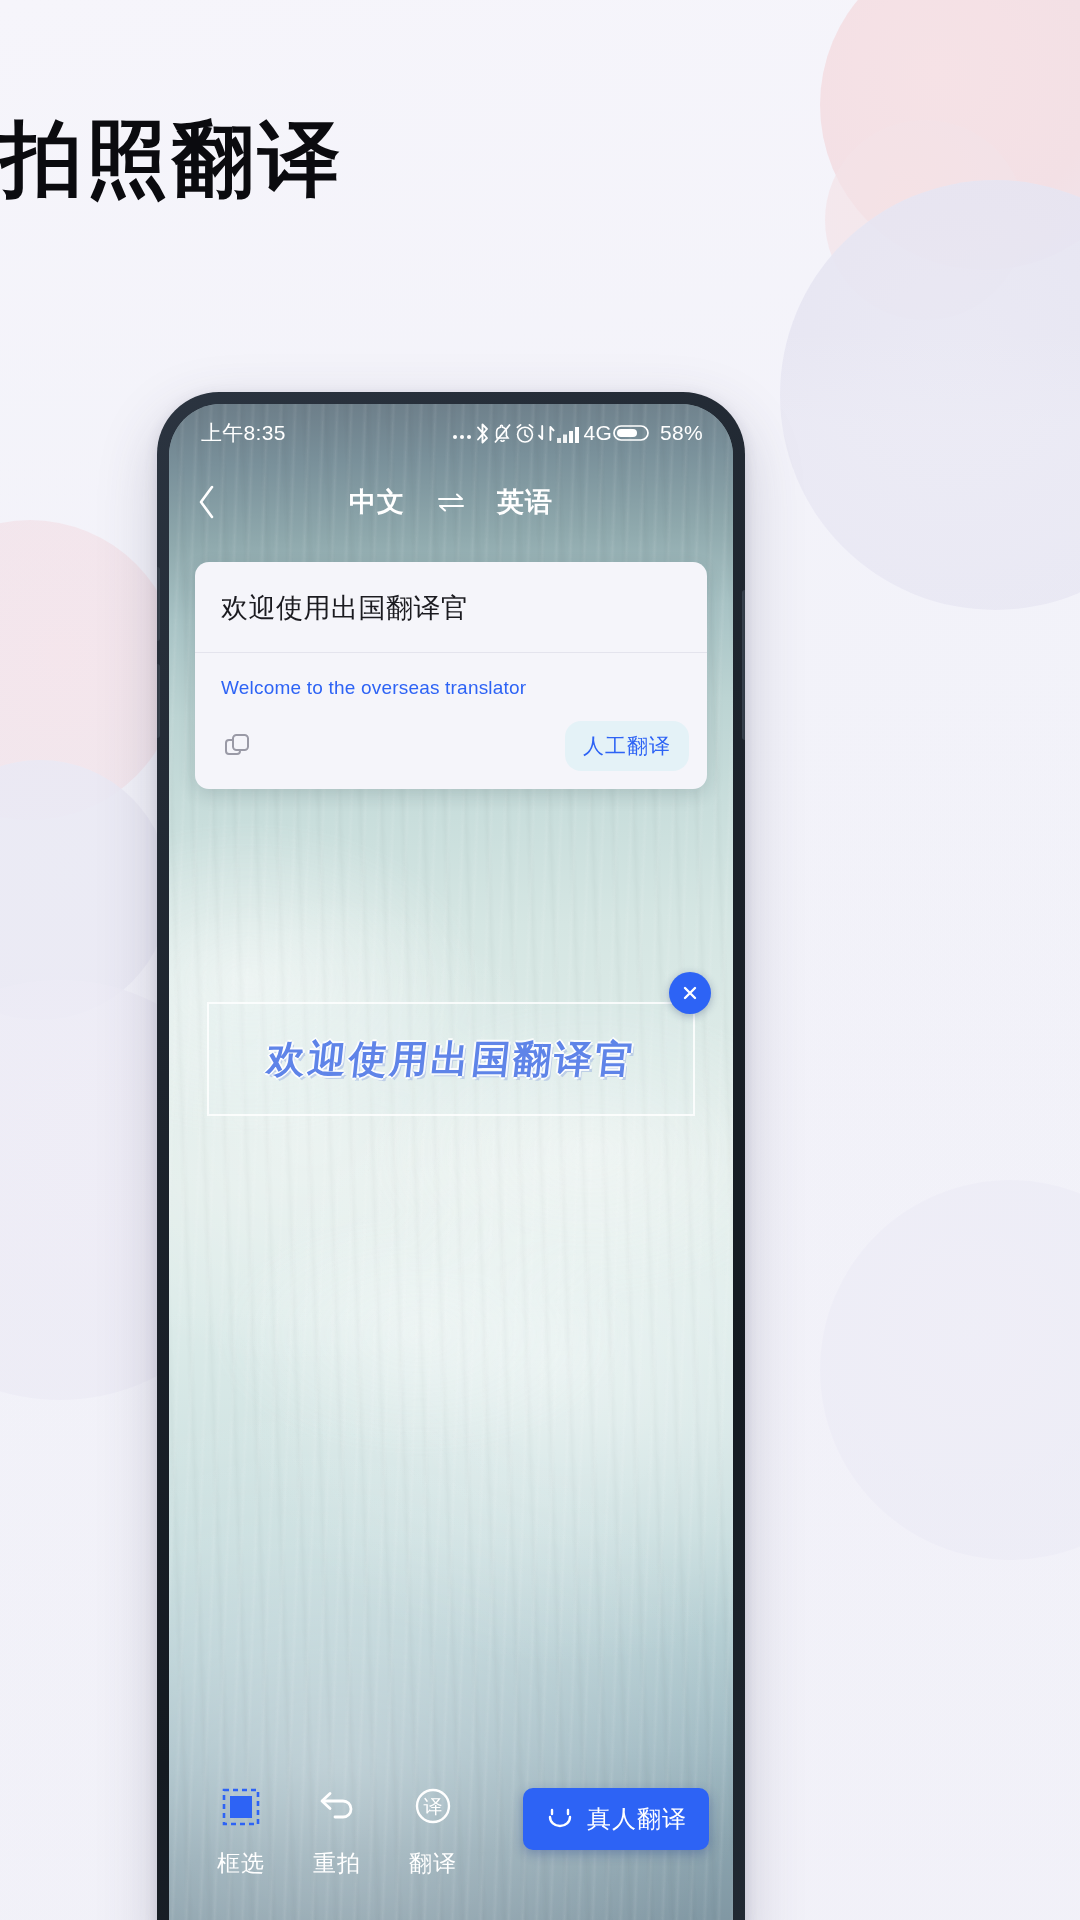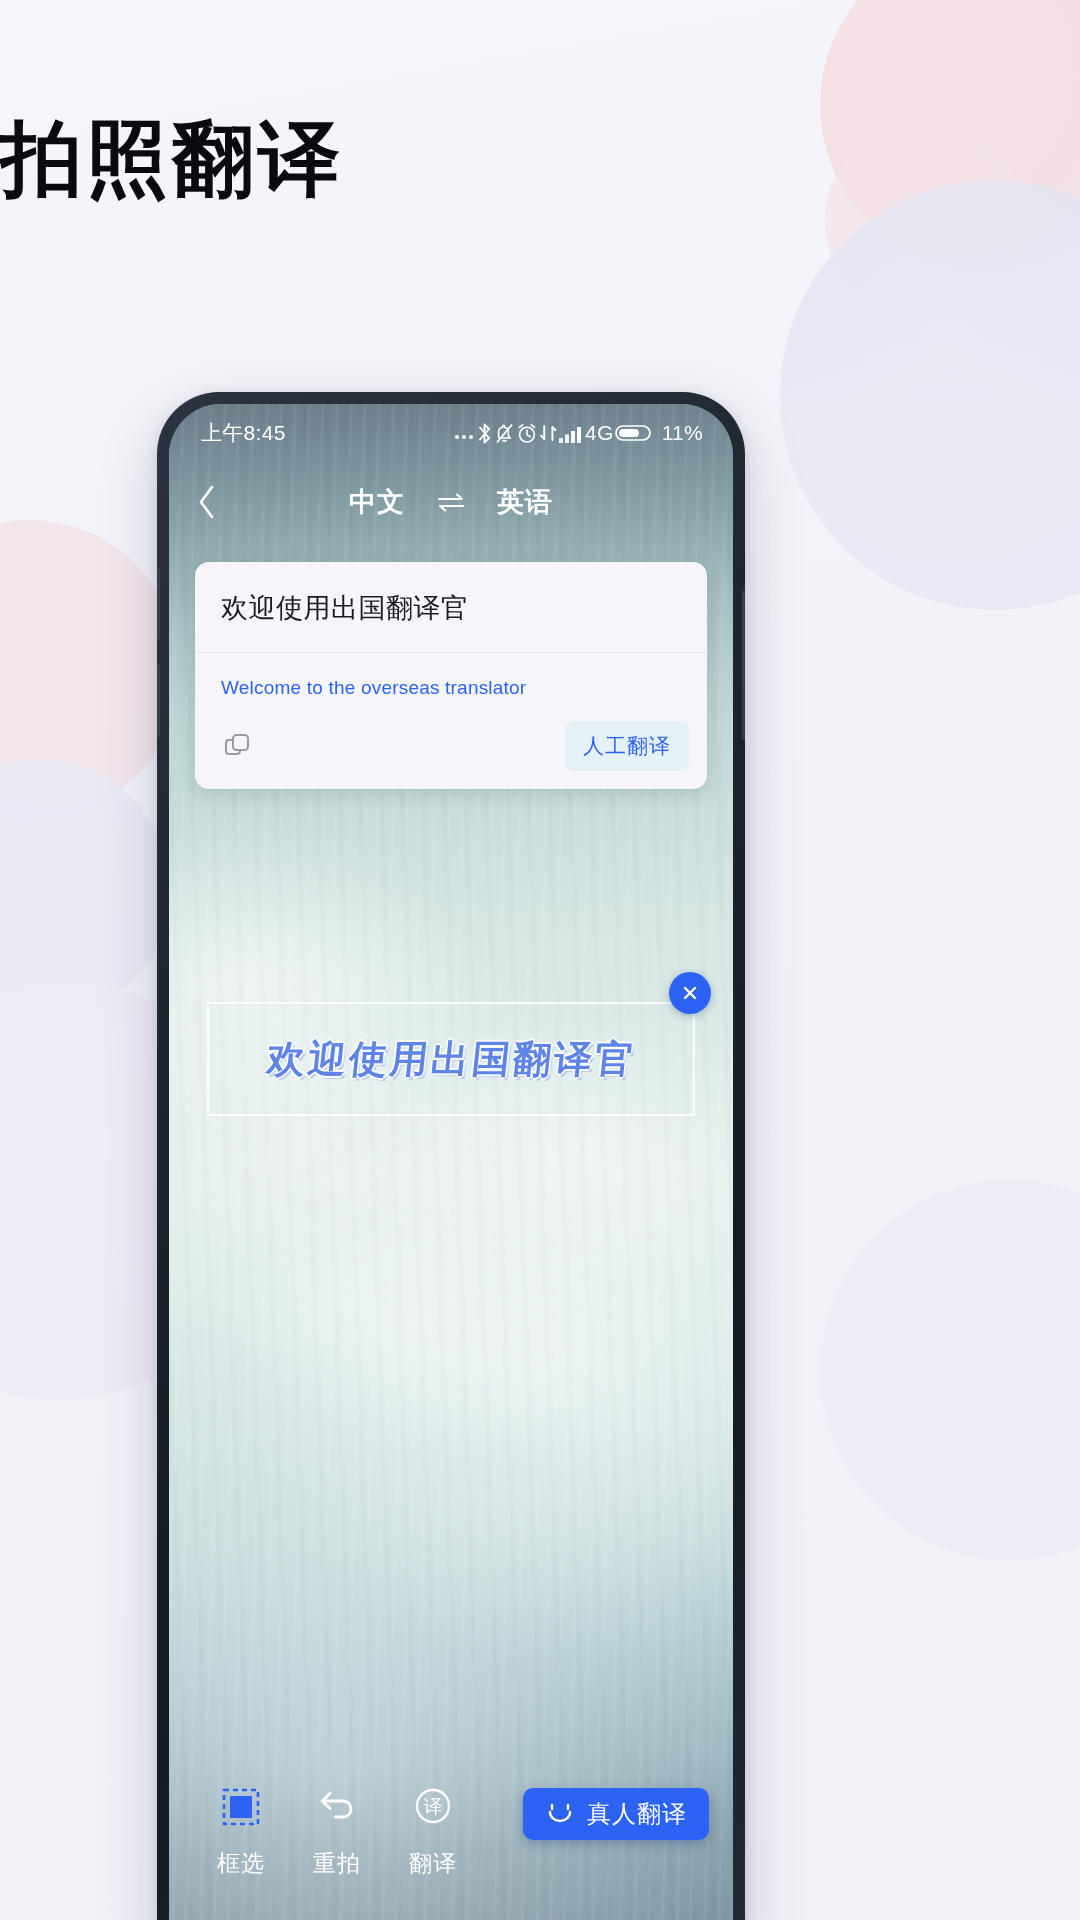--- a/index.html
+++ b/index.html
@@ -272,21 +272,21 @@
     width: 34px; height: 34px;
     display: flex; align-items: center; justify-content: center;
     cursor: pointer;
   }
   #human-translate-btn {
     margin-left: auto;
     background: #e4f2f7;
     color: #2d63f5;
     font-size: 21px;
     padding: 11px 18px;
-    border-radius: 8px;
+    border-radius: 16px;
     border: none;
     letter-spacing: 1px;
     cursor: pointer;
     font-family: inherit;
   }
 
   
   #ocr-box {
     position: absolute;
     left: 38px;
@@ -349,21 +349,21 @@
     flex-direction: column;
     align-items: center;
     gap: 18px;
     cursor: pointer;
   }
   .tool-glyph { height: 46px; display: flex; align-items: center; justify-content: center; }
   .tool-label { font-size: 23px; color: #ffffff; letter-spacing: 1px; }
   #real-person-btn {
     margin-left: auto;
     margin-top: 4px;
-    height: 52px;
+    height: 62px;
     background: #2d63f5;
     border: none;
     border-radius: 10px;
     color: #fff;
     font-size: 24px;
     letter-spacing: 1px;
     padding: 0 22px;
     display: flex;
     align-items: center;
     gap: 12px;
@@ -396,21 +396,21 @@
   <div class="phone-btn" id="phone-btn-power"></div>
 
   <div id="phone-screen">
 
     <div id="capture-photo">
       <div id="capture-brush"></div>
       <div id="capture-streaks"></div>
     </div>
 
     <div id="status-bar">
-      <span id="status-time">上午8:45</span>
+      <span id="status-time">上午8:35</span>
       <span id="status-icons">
         <svg class="sicon" width="22" height="20" viewBox="0 0 22 20">
           <circle cx="4" cy="14" r="2" fill="#fff"></circle>
             <circle cx="11" cy="14" r="2" fill="#fff"></circle>
             <circle cx="18" cy="14" r="2" fill="#fff"></circle>
         </svg>
         <svg class="sicon" width="17" height="23" viewBox="0 0 17 23">
           <path d="M4 5.5 L13 16 L8.5 20.5 V2.5 L13 7 L4 17.5" fill="none" stroke="#fff" stroke-width="1.9" stroke-linejoin="round" stroke-linecap="round"></path>
         </svg>
         <svg class="sicon" width="21" height="23" viewBox="0 0 21 23">
@@ -431,21 +431,21 @@
           <rect x="0" y="15" width="4" height="5" fill="#fff" opacity=".85"></rect>
           <rect x="6" y="11.5" width="4" height="8.5" fill="#fff" opacity=".9"></rect>
           <rect x="12" y="8" width="4" height="12" fill="#fff"></rect>
           <rect x="18" y="4" width="4" height="16" fill="#fff"></rect>
         </svg>
         <span>4G</span>
         <svg class="sicon" width="42" height="22" viewBox="0 0 42 22">
           <rect x="1" y="4" width="34" height="14" rx="7" ry="7" fill="none" stroke="#fff" stroke-width="1.7"></rect>
           <rect x="4" y="7" width="20" height="8" rx="4" ry="4" fill="#fff"></rect>
         </svg>
-        <span id="battery-pct">11%</span>
+        <span id="battery-pct">58%</span>
       </span>
     </div>
 
     <div id="nav-bar">
       <div id="nav-back">
         <svg width="22" height="36" viewBox="0 0 22 36">
           <path d="M16 3 L5 18 L16 33" fill="none" stroke="#fff" stroke-width="2.6" stroke-linecap="round" stroke-linejoin="round"></path>
         </svg>
       </div>
       <div id="lang-switch">

